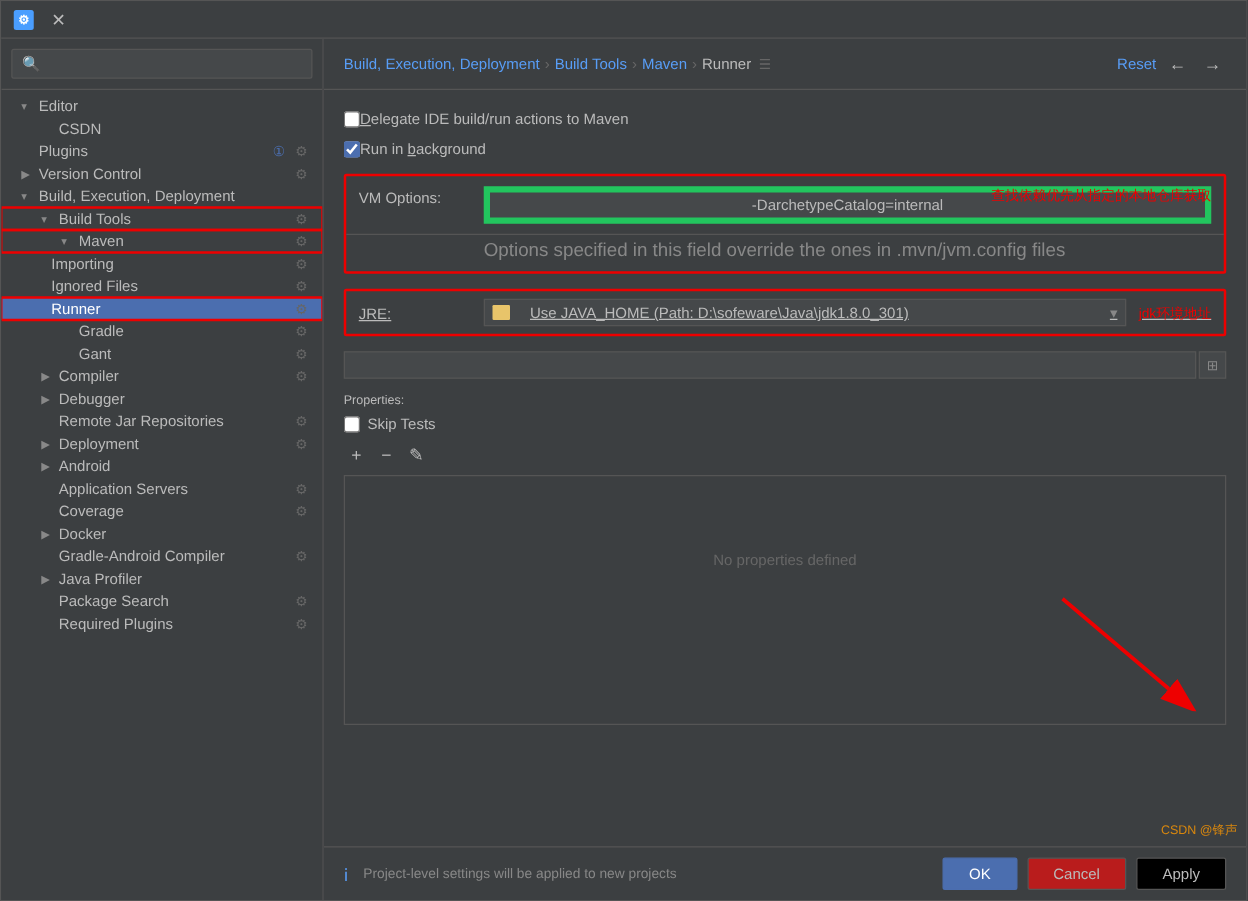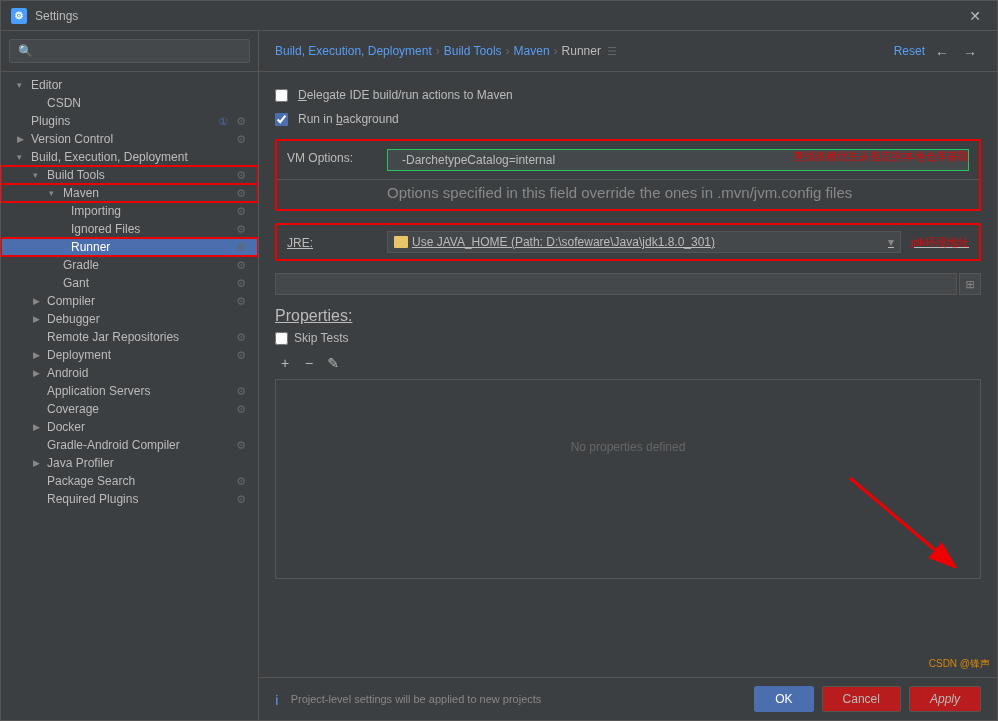--- a/index.html
+++ b/index.html
@@ -87,21 +87,21 @@
       align-items: center;
       padding: 2px 8px 2px 0;
       cursor: pointer;
       color: #bbb;
       white-space: nowrap;
     }
     .tree-item.selected { background: #4b6eaf; color: white; }
     .indent-1 { padding-left: 16px; }
     .indent-2 { padding-left: 32px; }
     .indent-3 { padding-left: 48px; }
-    .indent-4 { padding-left: 56px; }
+    .indent-4 { padding-left: 26px; }
     .tree-arrow {
       width: 14px;
       font-size: 9px;
       color: #888;
       flex-shrink: 0;
     }
     .tree-label {
       flex: 1;
       font-size: 12px;
     }
@@ -169,21 +169,21 @@
     }
     
     .form-row {
       display: flex;
       align-items: center;
       margin-bottom: 10px;
     }
     .checkbox-label {
       display: flex;
       align-items: center;
-      gap: 10px;
+      gap: 0;
       color: #bbb;
       font-size: 12px;
       cursor: pointer;
     }
     .checkbox-label input[type=checkbox] {
       width: 13px; height: 13px;
       accent-color: #4b6eaf;
     }
     .underline { text-decoration: underline; }
     
@@ -203,25 +203,26 @@
     .field-label {
       color: #bbb;
       font-size: 12px;
       width: 100px;
       flex-shrink: 0;
       padding-top: 2px;
     }
     .field-input {
       flex: 1;
       background: #45484a;
-      border: 1px solid #22c55e;
+      border: 5px solid #22c55e;
       color: #bbb;
       padding: 3px 14px;
       font-size: 12px;
       outline: none;
+      text-align: center;
     }
     .hint-text {
       font-size: 15px;
       color: #888;
       padding: 4px 10px 8px 110px;
     }
     .chinese-note {
       position: absolute;
       right: 10px;
       top: 8px;
@@ -242,21 +243,21 @@
     }
     .jre-dropdown {
       flex: 1;
       background: #45484a;
       border: 1px solid #555;
       color: #bbb;
       padding: 3px 6px;
       font-size: 12px;
       display: flex;
       align-items: center;
-      gap: 0;
+      gap: 12px;
       justify-content: space-between;
     }
     .jdk-note {
       color: #e00;
       font-size: 11px;
       margin-left: 10px;
     }
     .dropdown-arrow {
       margin-left: auto;
       color: #888;
@@ -281,23 +282,22 @@
       display: flex;
       align-items: center;
       justify-content: center;
       cursor: pointer;
       color: #888;
       font-size: 11px;
     }
     
     .properties-label {
       color: #bbb;
-      font-size: 16px;
+      font-size: 10px;
       margin-bottom: 6px;
-      text-decoration: underline;
     }
     .properties-toolbar {
       display: flex;
       gap: 4px;
       margin-bottom: 6px;
     }
     .prop-btn {
       width: 20px; height: 20px;
       background: none;
       border: none;
@@ -352,28 +352,27 @@
     .btn-cancel {
       background: #b91c1c;
       color: #bbb;
       border: 1px solid #555;
       padding: 5px 20px;
       font-size: 12px;
       cursor: pointer;
       border-radius: 2px;
     }
     .btn-apply {
-      background: #b91c1c;
+      background: #000000;
       color: #bbb;
       border: 1px solid #555;
       padding: 5px 20px;
       font-size: 12px;
       cursor: pointer;
       border-radius: 2px;
-      font-style: italic;
     }
     .watermark {
       position: absolute;
       bottom: 50px;
       right: 8px;
       font-size: 10px;
       color: #f90;
       opacity: 0.8;
     }
     .red-border-item {
@@ -397,21 +396,20 @@
   </style>
 </head>
 <body>
 
 <div class="window">
 
   <div class="titlebar">
     <div class="titlebar-icon">
       <span>⚙</span>
     </div>
-    <span class="titlebar-title">Settings</span>
     <span class="titlebar-close">✕</span>
   </div>
 
   <div class="main-content">
 
     <div class="sidebar">
       <div class="search-box">
         <input class="search-input" type="text" placeholder="🔍" style="">
       </div>
       <div class="sidebar-tree">

